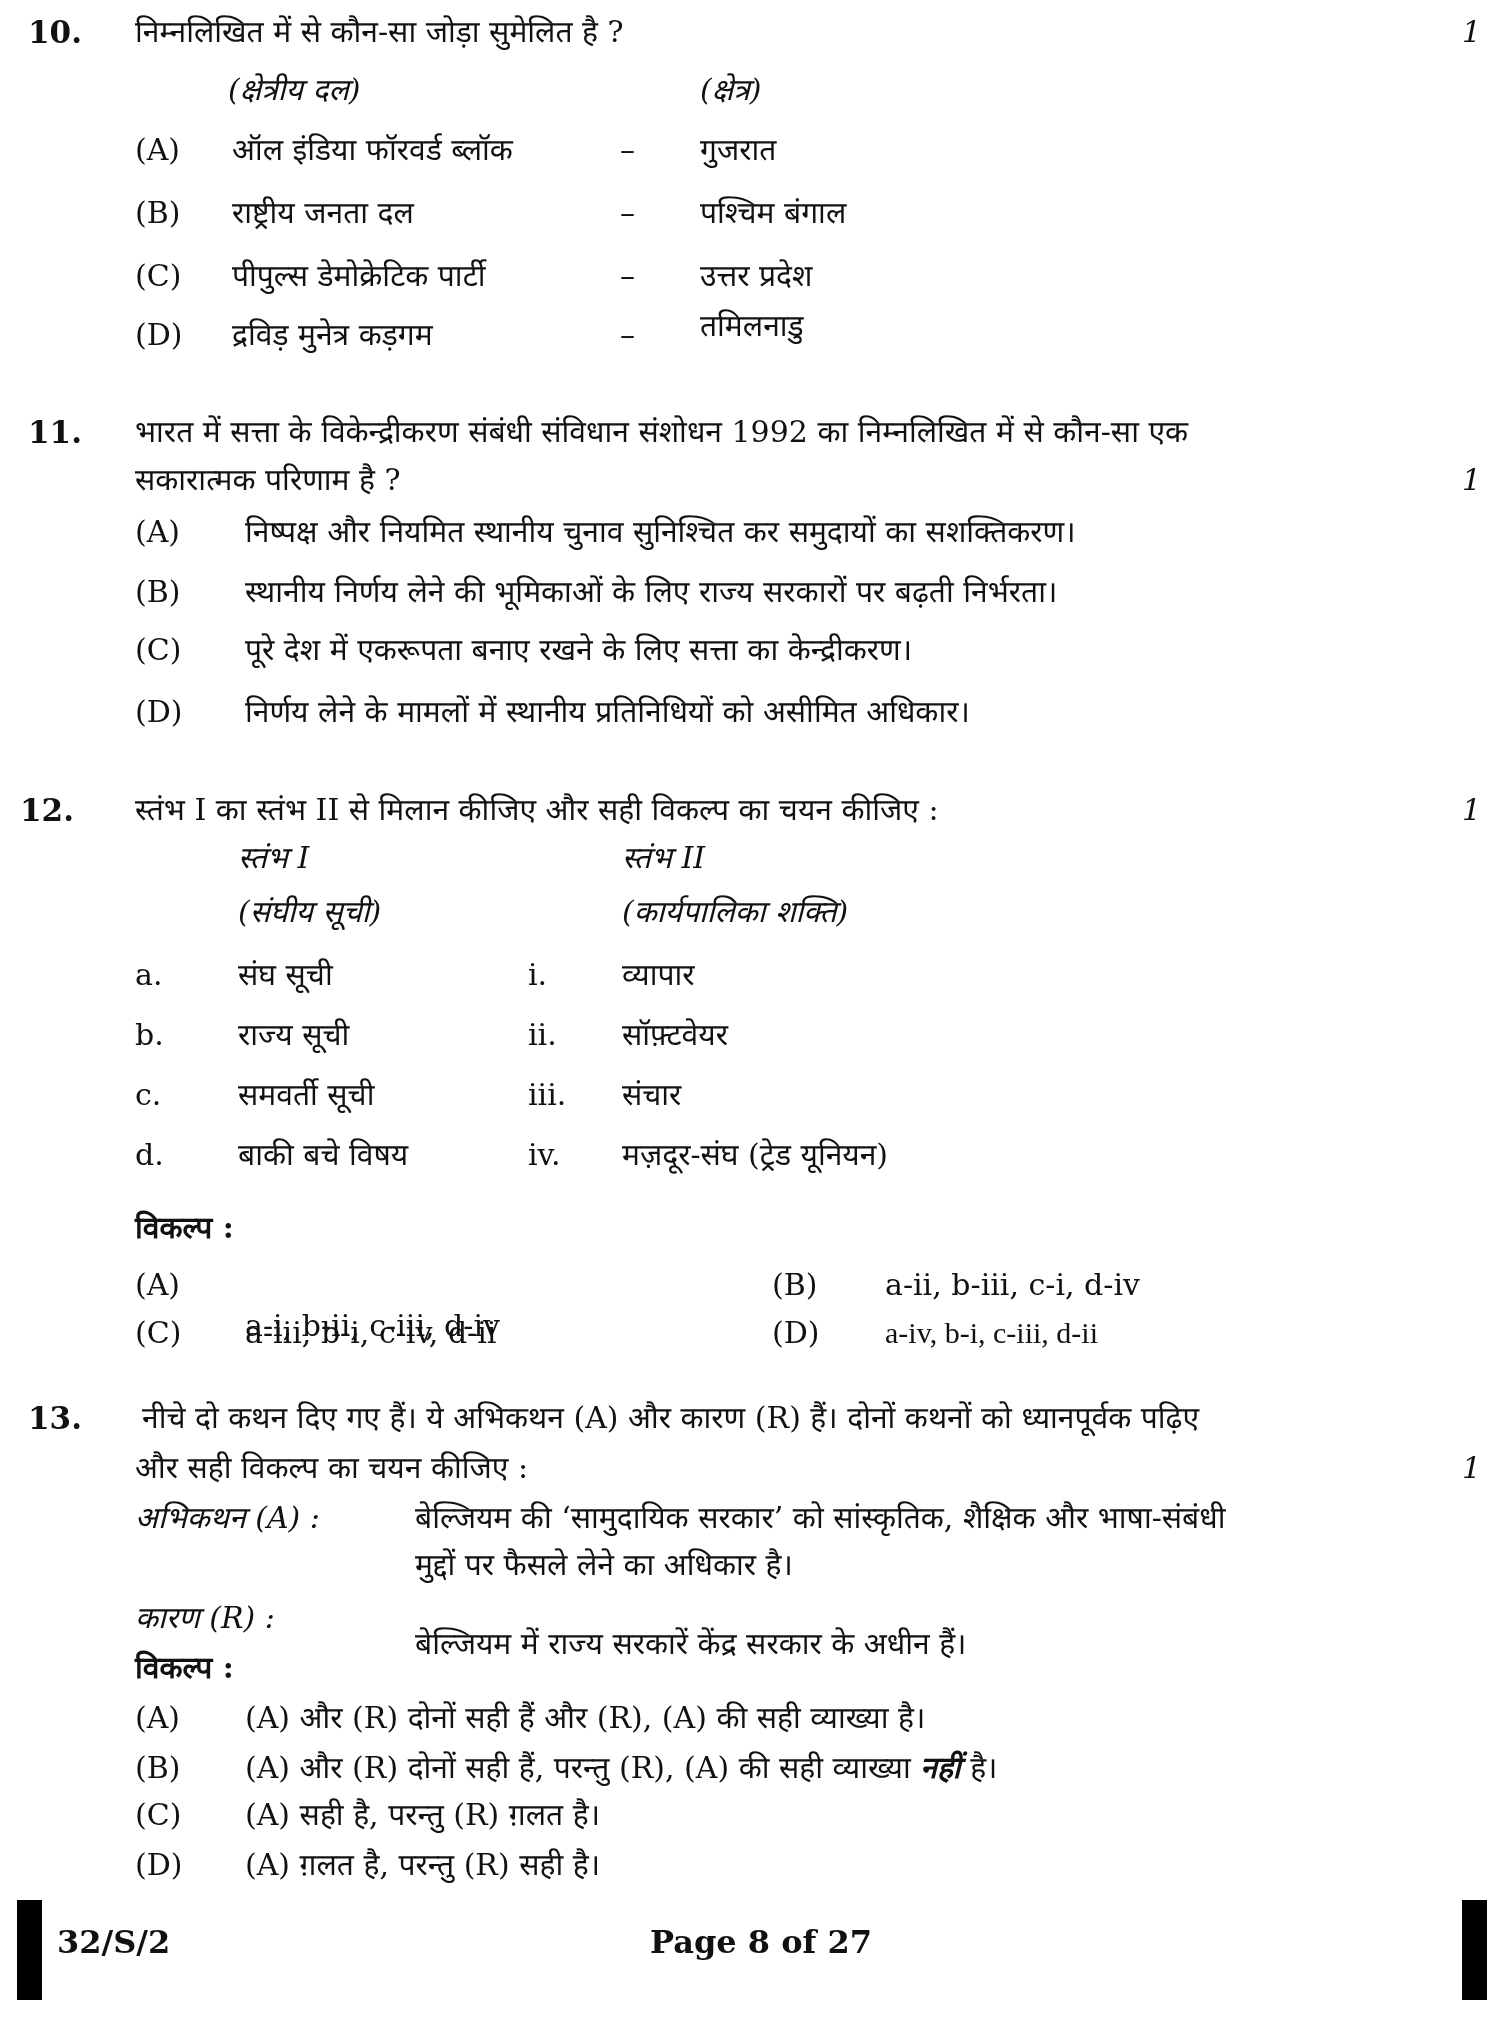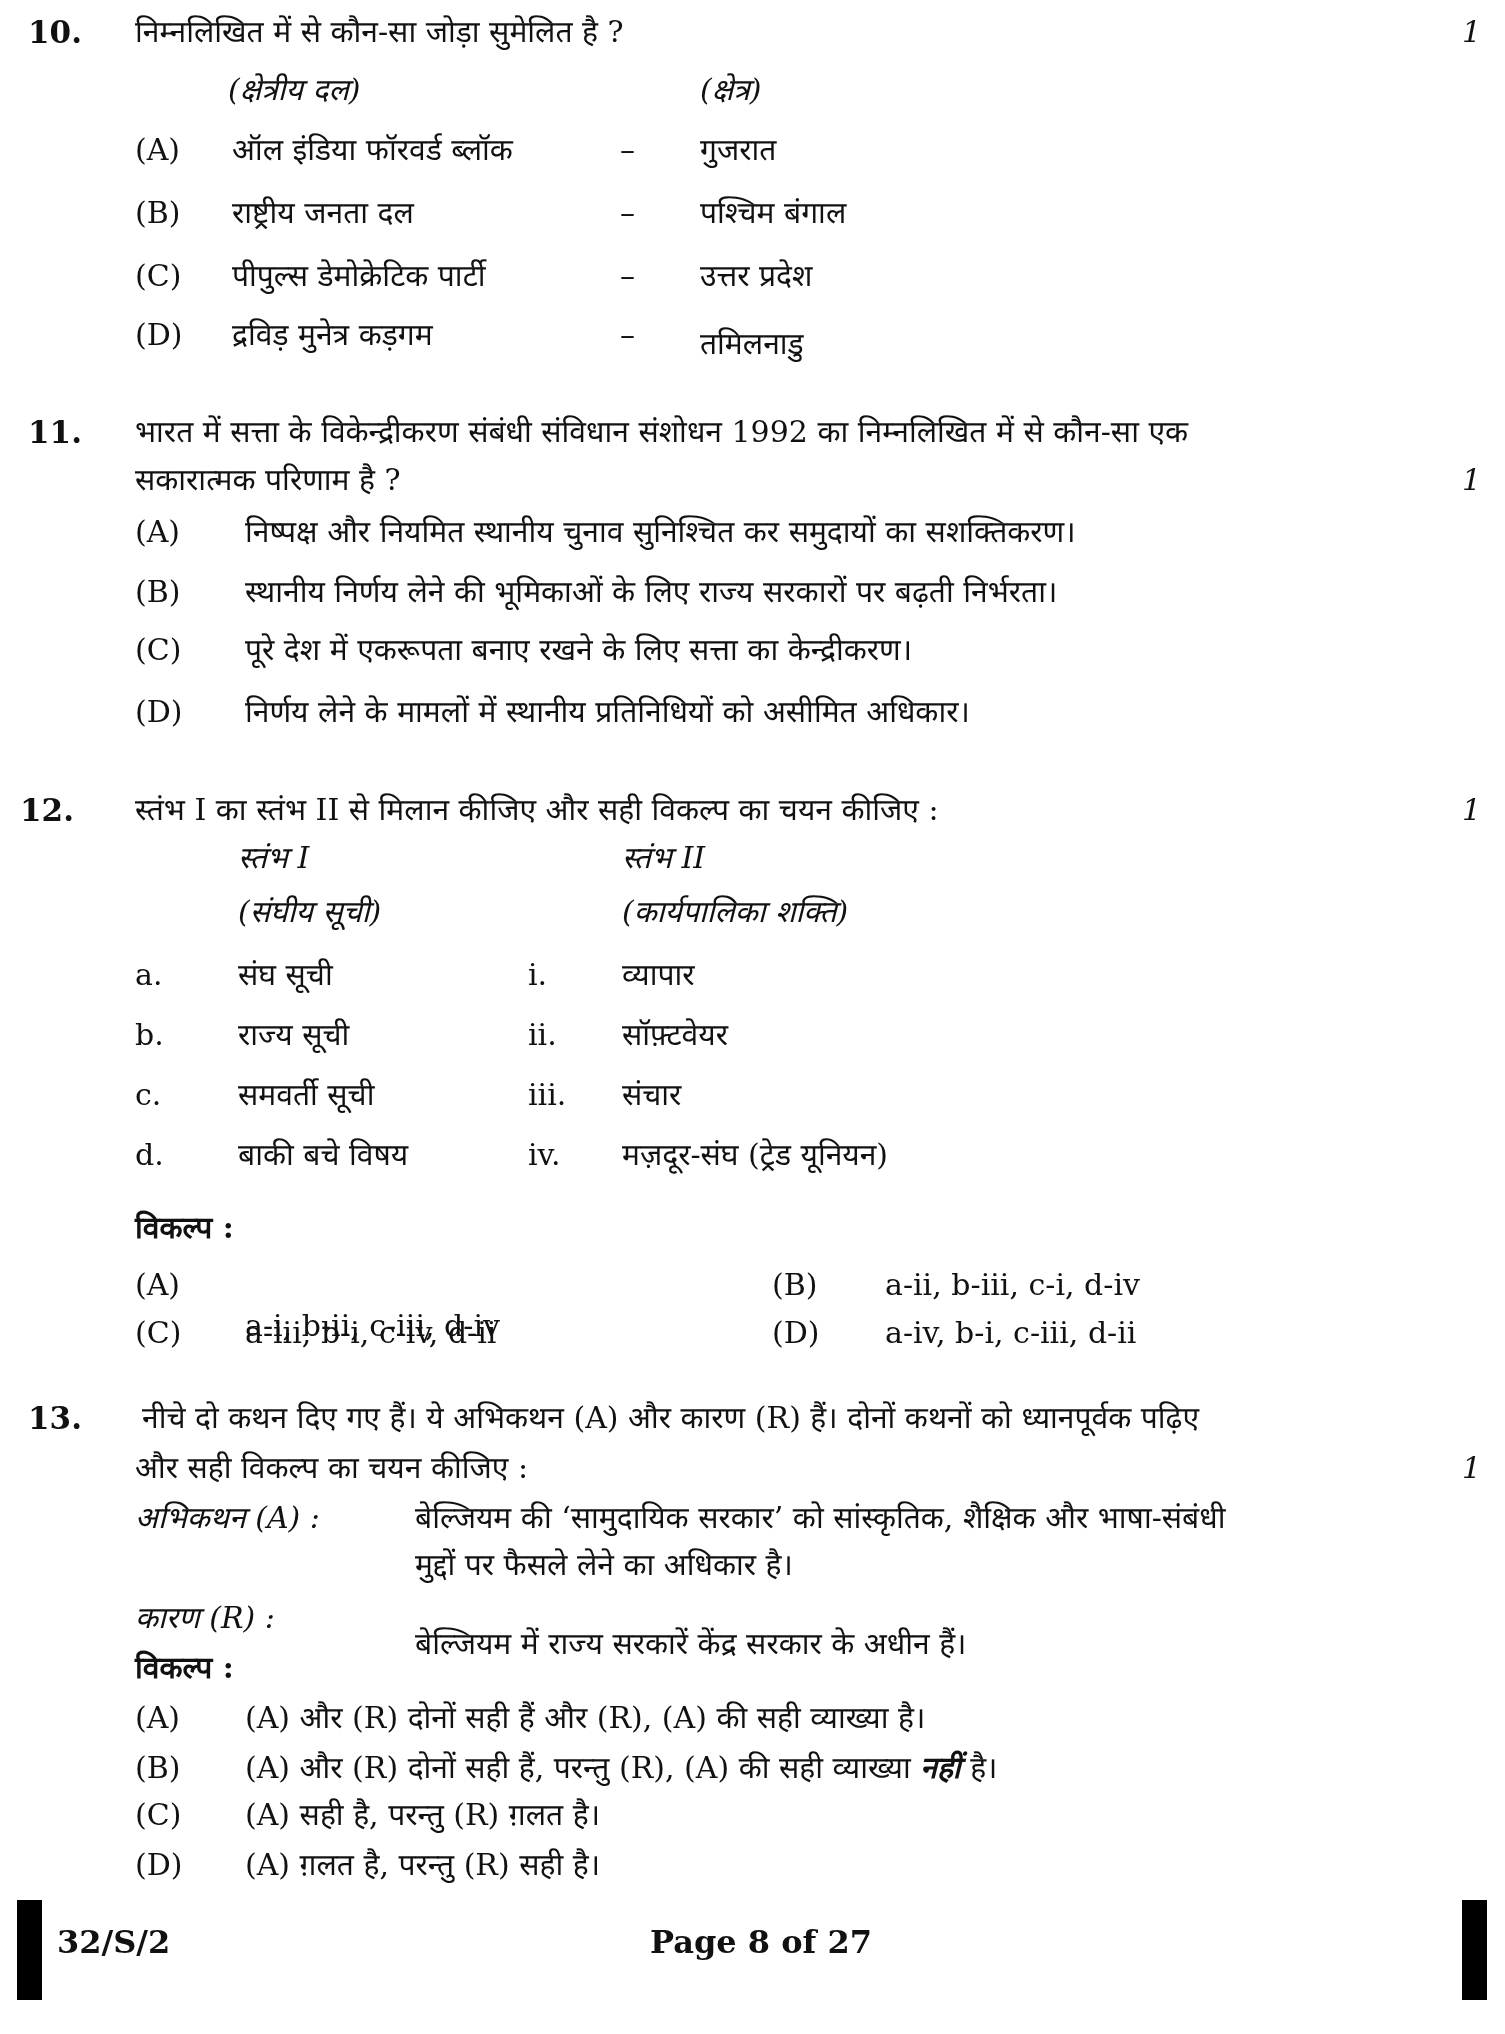--- a/index.html
+++ b/index.html
@@ -39,21 +39,21 @@
   <div>
     <span class="t" style="left:135px;top:256px;">(C)</span>
     <span class="t" style="left:232px;top:256px;">पीपुल्स डेमोक्रेटिक पार्टी</span>
     <span class="t" style="left:620px;top:256px;">–</span>
     <span class="t" style="left:700px;top:256px;">उत्तर प्रदेश</span>
   </div>
   <div>
     <span class="t" style="left:135px;top:315px;">(D)</span>
     <span class="t" style="left:232px;top:315px;">द्रविड़ मुनेत्र कड़गम</span>
     <span class="t" style="left:620px;top:315px;">–</span>
-    <span class="t" style="left:700px;top:324px;">तमिलनाडु</span>
+    <span class="t" style="left:700px;top:306px;">तमिलनाडु</span>
   </div>
 </div>
 
 <div>
   <span class="t qnum" style="left:28px;top:412px;">11.</span>
   <span class="t" style="left:135px;top:412px;">भारत में सत्ता के विकेन्द्रीकरण संबंधी संविधान संशोधन 1992 का निम्नलिखित में से कौन-सा एक</span>
   <span class="t" style="left:135px;top:460px;">सकारात्मक परिणाम है ?</span>
   <span class="t marks" style="left:1462px;top:460px;">1</span>
 
   <span class="t" style="left:135px;top:512px;">(A)</span>
@@ -102,21 +102,21 @@
   </div>
 
   <span class="t bold" style="left:135px;top:1208px;">विकल्प :</span>
   <span class="t" style="left:135px;top:1265px;">(A)</span>
   <span class="t" style="left:245px;top:1265px;margin-top:41px;">a-i, b-ii, c-iii, d-iv</span>
   <span class="t" style="left:772px;top:1265px;">(B)</span>
   <span class="t" style="left:885px;top:1265px;">a-ii, b-iii, c-i, d-iv</span>
   <span class="t" style="left:135px;top:1313px;">(C)</span>
   <span class="t" style="left:245px;top:1313px;">a-iii, b-i, c-iv, d-ii</span>
   <span class="t" style="left:772px;top:1313px;">(D)</span>
-  <span class="t" style="left:885px;top:1313px;">a-iv, b-i, c-iii, d-ii</span>
+  <span class="t" style="left:885px;top:1313px;font-family:Liberation Serif, serif;">a-iv, b-i, c-iii, d-ii</span>
 </div>
 
 <div>
   <span class="t qnum" style="left:28px;top:1398px;">13.</span>
   <span class="t" style="left:142px;top:1398px;">नीचे दो कथन दिए गए हैं। ये अभिकथन (A) और कारण (R) हैं। दोनों कथनों को ध्यानपूर्वक पढ़िए</span>
   <span class="t" style="left:135px;top:1448px;">और सही विकल्प का चयन कीजिए :</span>
   <span class="t marks" style="left:1462px;top:1448px;">1</span>
 
   <span class="t ital" style="left:135px;top:1498px;">अभिकथन (A) :</span>
   <span class="t" style="left:415px;top:1498px;">बेल्जियम की ‘सामुदायिक सरकार’ को सांस्कृतिक, शैक्षिक और भाषा-संबंधी</span>

